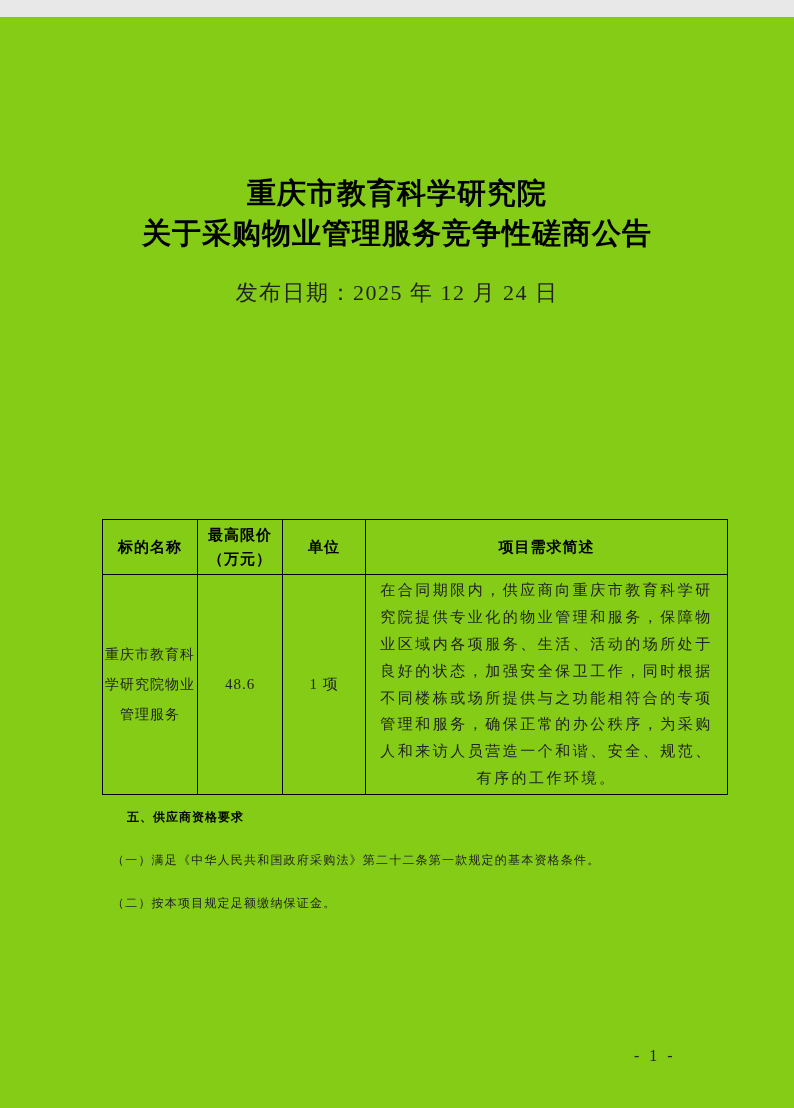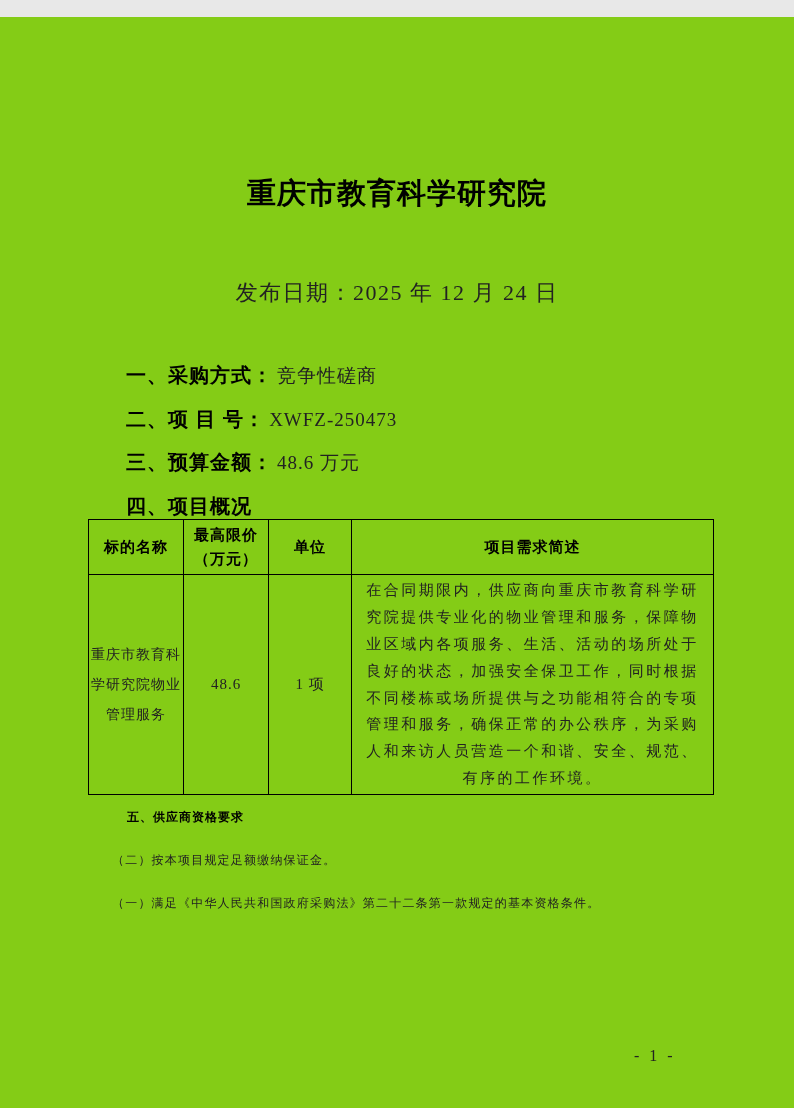--- a/index.html
+++ b/index.html
@@ -55,21 +55,21 @@
   }
   .section-value {
     font-size: 19px;
     letter-spacing: 1px;
     color: #222;
     padding-left: 4px;
   }
   table.info-table {
     position: absolute;
     top: 502px;
-    left: 88px;
+    left: 102px;
     width: 625px;
     border-collapse: collapse;
     table-layout: fixed;
   }
   table.info-table, table.info-table th, table.info-table td {
     border: 1.5px solid #000;
   }
   table.info-table th {
     height: 55px;
     font-size: 15px;
@@ -133,38 +133,25 @@
     color: #222;
   }
 </style>
 </head>
 <body>
 
 <div class="page">
 
   <div class="title-block">
     <div>重庆市教育科学研究院</div>
+    <div>关于采购物业管理服务竞争性磋商公告</div>
   </div>
 
   <div class="pub-date">发布日期：2025 年 12 月 24 日</div>
 
-  <div class="sections">
-    <div class="section-line">
-      <span class="section-label">一、采购方式：</span><span class="section-value">竞争性磋商</span>
-    </div>
-    <div class="section-line">
-      <span class="section-label">二、项 目 号：</span><span class="section-value">XWFZ-250473</span>
-    </div>
-    <div class="section-line">
-      <span class="section-label">三、预算金额：</span><span class="section-value">48.6 万元</span>
-    </div>
-    <div class="section-line">
-      <span class="section-label">四、项目概况</span>
-    </div>
-  </div>
 
   <table class="info-table">
     <colgroup>
       <col style="width:95px">
       <col style="width:85px">
       <col style="width:83px">
       <col style="width:362px">
     </colgroup>
     <thead>
       <tr>
@@ -184,19 +171,19 @@
         </td>
         <td class="cell-price">48.6</td>
         <td class="cell-unit">1 项</td>
         <td class="cell-desc">在合同期限内，供应商向重庆市教育科学研究院提供专业化的物业管理和服务，保障物业区域内各项服务、生活、活动的场所处于良好的状态，加强安全保卫工作，同时根据不同楼栋或场所提供与之功能相符合的专项管理和服务，确保正常的办公秩序，为采购人和来访人员营造一个和谐、安全、规范、有序的工作环境。</td>
       </tr>
     </tbody>
   </table>
 
   <div class="quals">
     <div class="heading">五、供应商资格要求</div>
+    <p>（一）满足《中华人民共和国政府采购法》第二十二条第一款规定的基本资格条件。</p>
     <p>（二）按本项目规定足额缴纳保证金。</p>
-    <p>（一）满足《中华人民共和国政府采购法》第二十二条第一款规定的基本资格条件。</p>
   </div>
 
   <div class="page-number">- 1 -</div>
 
 </div>
 
 </body></html>

